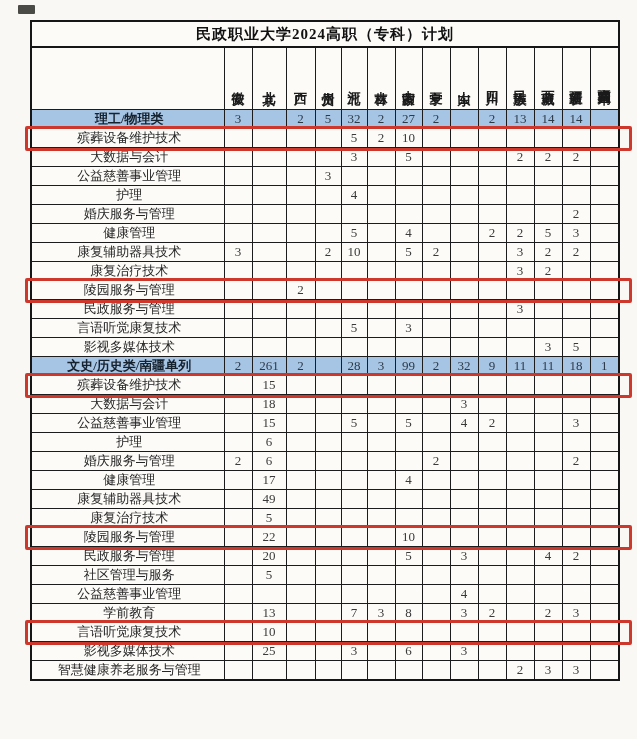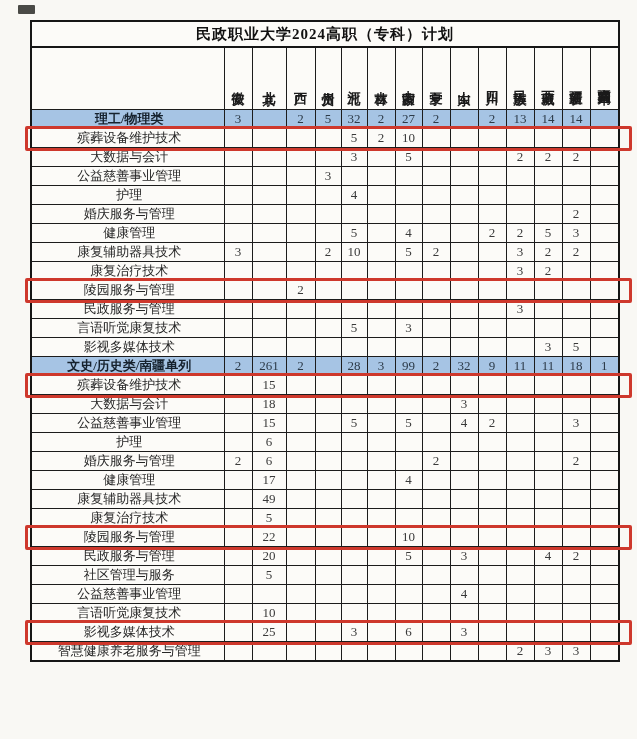--- a/index.html
+++ b/index.html
@@ -537,20 +537,37 @@
             <td class="num"></td>
             <td class="num"></td>
             <td class="num">4</td>
             <td class="num"></td>
             <td class="num"></td>
             <td class="num"></td>
             <td class="num"></td>
             <td class="num"></td>
           </tr>
           <tr class="normal">
+            <th class="row-label">学前教育</th>
+            <td class="num"></td>
+            <td class="num">13</td>
+            <td class="num"></td>
+            <td class="num"></td>
+            <td class="num">7</td>
+            <td class="num">3</td>
+            <td class="num">8</td>
+            <td class="num"></td>
+            <td class="num">3</td>
+            <td class="num">2</td>
+            <td class="num"></td>
+            <td class="num">2</td>
+            <td class="num">3</td>
+            <td class="num"></td>
+          </tr>
+          <tr class="normal">
             <th class="row-label">言语听觉康复技术</th>
             <td class="num"></td>
             <td class="num">10</td>
             <td class="num"></td>
             <td class="num"></td>
             <td class="num"></td>
             <td class="num"></td>
             <td class="num"></td>
             <td class="num"></td>
             <td class="num"></td>

